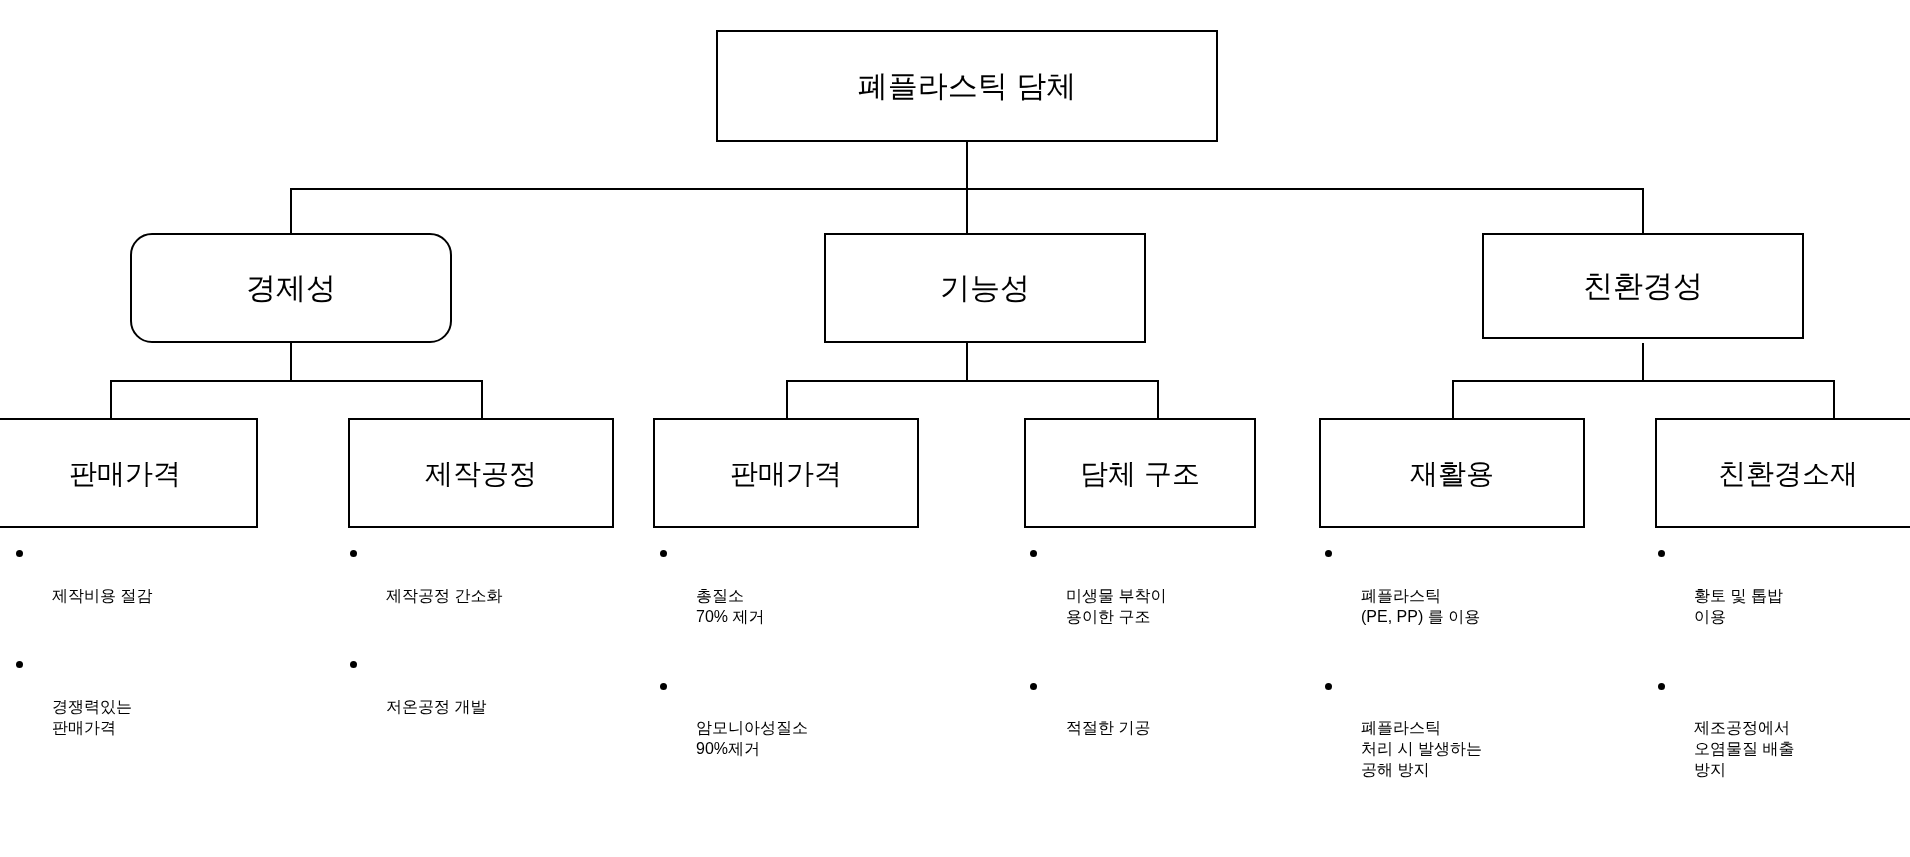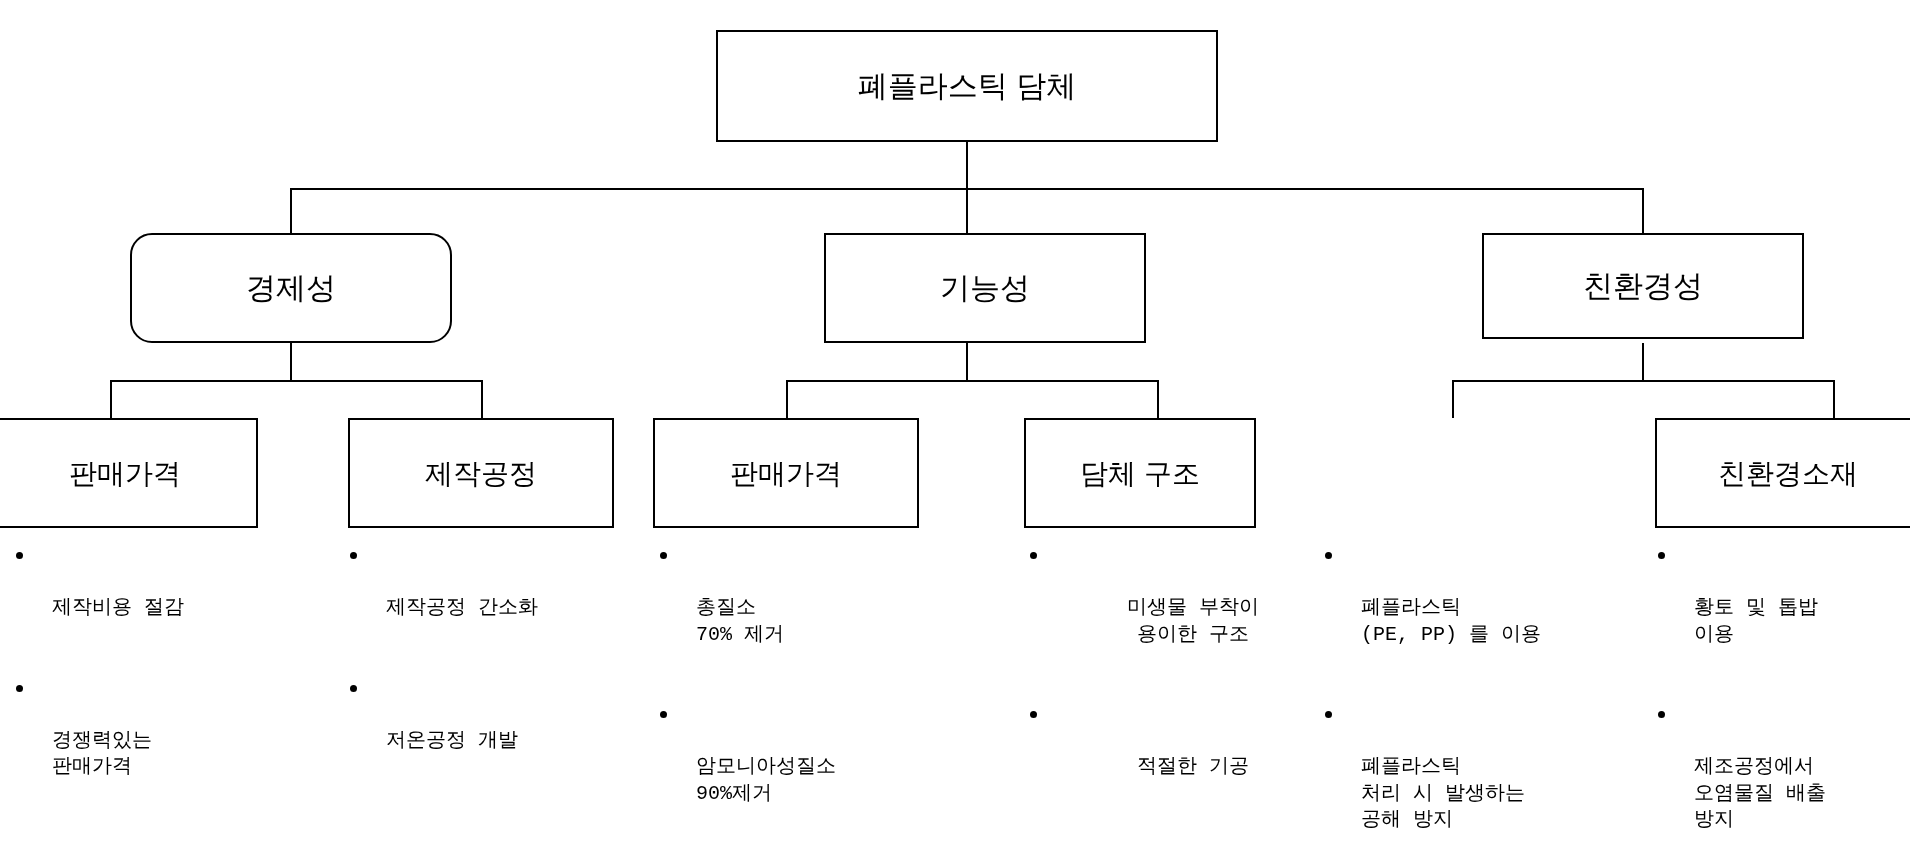--- a/index.html
+++ b/index.html
@@ -40,23 +40,22 @@
   .conn {
     position: absolute;
     background: #000000;
   }
   .conn-v { width: 1.6px; }
   .conn-h { height: 1.6px; }
 
   
   .bullets {
     position: absolute;
-    font-size: 20px;
+    font-size: 16px;
     line-height: 1.33;
-    font-family: Liberation Mono, monospace;
   }
   .bullet-item {
     position: relative;
     padding-left: 46px;
     margin-bottom: 26px;
     white-space: pre-line;
   }
   .bullet-item:last-child { margin-bottom: 12px; }
   .bullet-dot {
     position: absolute;
@@ -122,20 +121,23 @@
   </div>
 
   <div class="node node-leaf" style="left:653px; top:418px; width:266px; height:110px;">
     <span>판매가격</span>
   </div>
 
   <div class="node node-leaf" style="left:1024px; top:418px; width:232px; height:110px;">
     <span>담체 구조</span>
   </div>
 
+  <div class="node node-leaf" style="left:1319px; top:418px; width:266px; height:110px;">
+    <span>재활용</span>
+  </div>
 
   <div class="node node-leaf" style="left:1655px; top:418px; width:266px; height:110px;">
     <span>친환경소재</span>
   </div>
 
   <div class="bullets" style="left:6px; top:542px; width:300px;">
     <div class="bullet-item">
       <span class="bullet-dot"></span>
       <span class="bullet-text">제작비용 절감</span>
     </div>
@@ -167,21 +169,21 @@
       <span class="bullet-text">총질소
 70% 제거</span>
     </div>
     <div class="bullet-item">
       <span class="bullet-dot"></span>
       <span class="bullet-text">암모니아성질소
 90%제거</span>
     </div>
   </div>
 
-  <div class="bullets" style="left:1020px; top:542px; width:300px;text-align:center;">
+  <div class="bullets" style="left:1020px; top:542px; width:300px;">
     <div class="bullet-item">
       <span class="bullet-dot"></span>
       <span class="bullet-text">미생물 부착이
 용이한 구조</span>
     </div>
     <div class="bullet-item">
       <span class="bullet-dot"></span>
       <span class="bullet-text">적절한 기공</span>
     </div>
 

